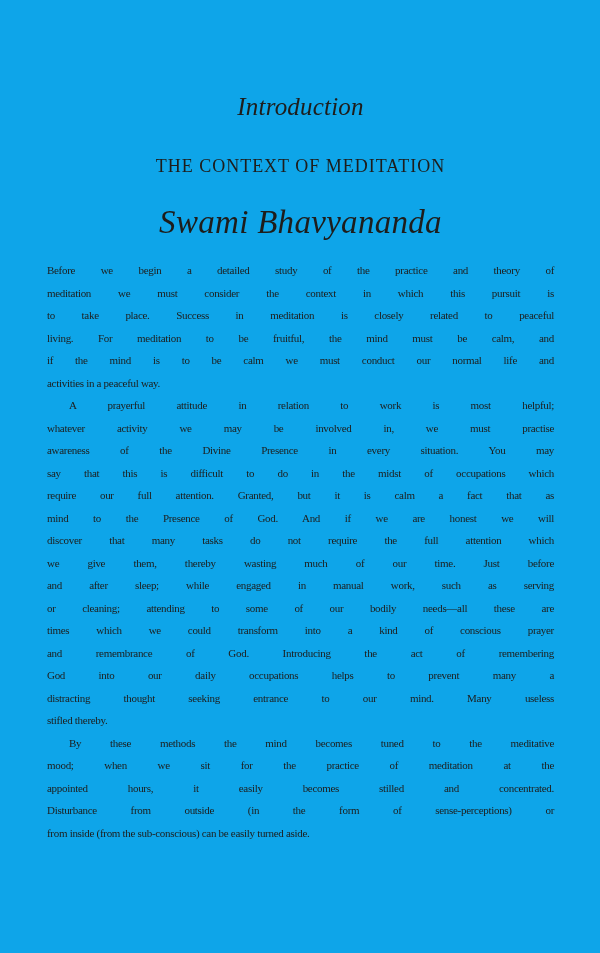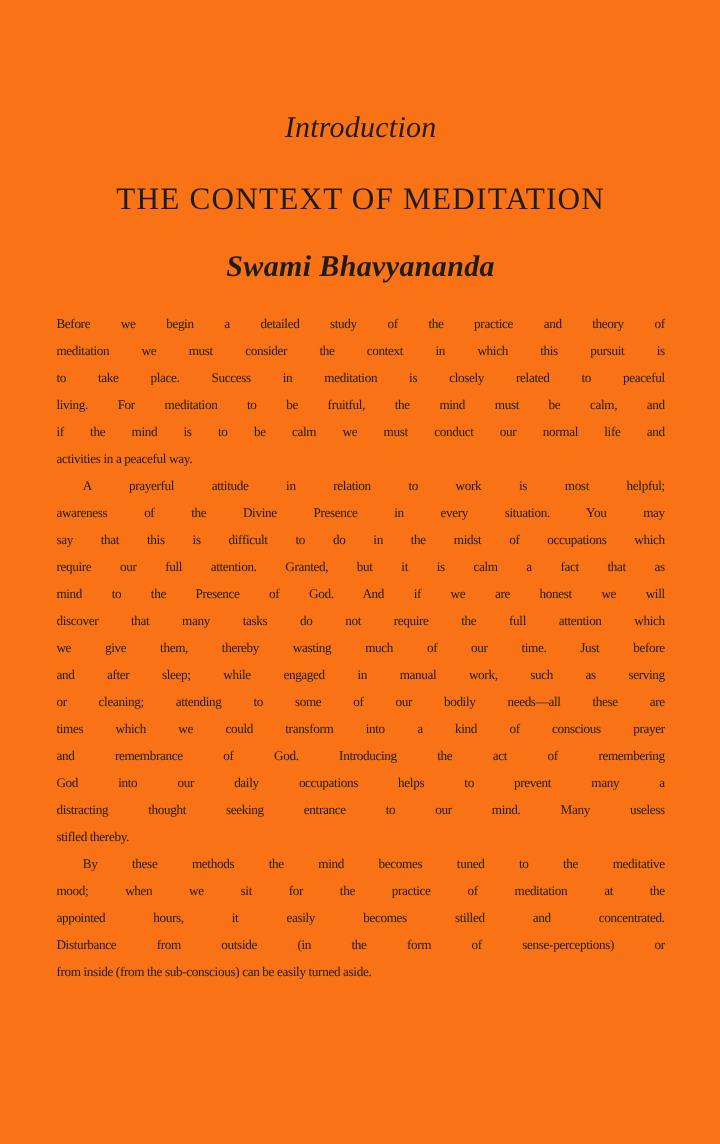--- a/index.html
+++ b/index.html
@@ -4,50 +4,50 @@
 <style>
   html, body {
     margin: 0;
     padding: 0;
     background: #ffffff;
   }
   .page {
     position: relative;
     width: 600px;
     height: 953px;
-    background: #f97316;
+    background: #0ea5e9;
     color: #1e1d1b;
     font-family: "Liberation Serif", "DejaVu Serif", serif;
     overflow: hidden;
     box-sizing: border-box;
     padding: 93px 46px 0 47px;
   }
   .section-label {
     margin: 0;
     font-style: italic;
     font-weight: 400;
     font-size: 25px;
     line-height: 28px;
     text-align: center;
     letter-spacing: 0.2px;
   }
   .page-title {
     margin: 31px 0 0 0;
     font-weight: 400;
-    font-size: 26px;
+    font-size: 18px;
     line-height: 28px;
     text-align: center;
     letter-spacing: 1px;
     white-space: nowrap;
   }
   .author {
     margin: 29px 0 0 0;
     font-style: italic;
-    font-weight: 700;
-    font-size: 25px;
+    font-weight: 400;
+    font-size: 33px;
     line-height: 27px;
     text-align: center;
     letter-spacing: 0.3px;
   }
   .body-text {
     margin-top: 23px;
   }
   .paragraph {
     margin: 0;
   }
@@ -83,20 +83,21 @@
       <div class="line">Before we begin a detailed study of the practice and theory of</div>
       <div class="line">meditation we must consider the context in which this pursuit is</div>
       <div class="line">to take place. Success in meditation is closely related to peaceful</div>
       <div class="line">living. For meditation to be fruitful, the mind must be calm, and</div>
       <div class="line">if the mind is to be calm we must conduct our normal life and</div>
       <div class="line last">activities in a peaceful way.</div>
     </div>
 
     <div class="paragraph">
       <div class="line indent">A prayerful attitude in relation to work is most helpful;</div>
+      <div class="line">whatever activity we may be involved in, we must practise</div>
       <div class="line">awareness of the Divine Presence in every situation. You may</div>
       <div class="line">say that this is difficult to do in the midst of occupations which</div>
       <div class="line">require our full attention. Granted, but it is calm a fact that as</div>
       <div class="line">mind to the Presence of God. And if we are honest we will</div>
       <div class="line">discover that many tasks do not require the full attention which</div>
       <div class="line">we give them, thereby wasting much of our time. Just before</div>
       <div class="line">and after sleep; while engaged in manual work, such as serving</div>
       <div class="line">or cleaning; attending to some of our bodily needs—all these are</div>
       <div class="line">times which we could transform into a kind of conscious prayer</div>
       <div class="line">and remembrance of God. Introducing the act of remembering</div>

